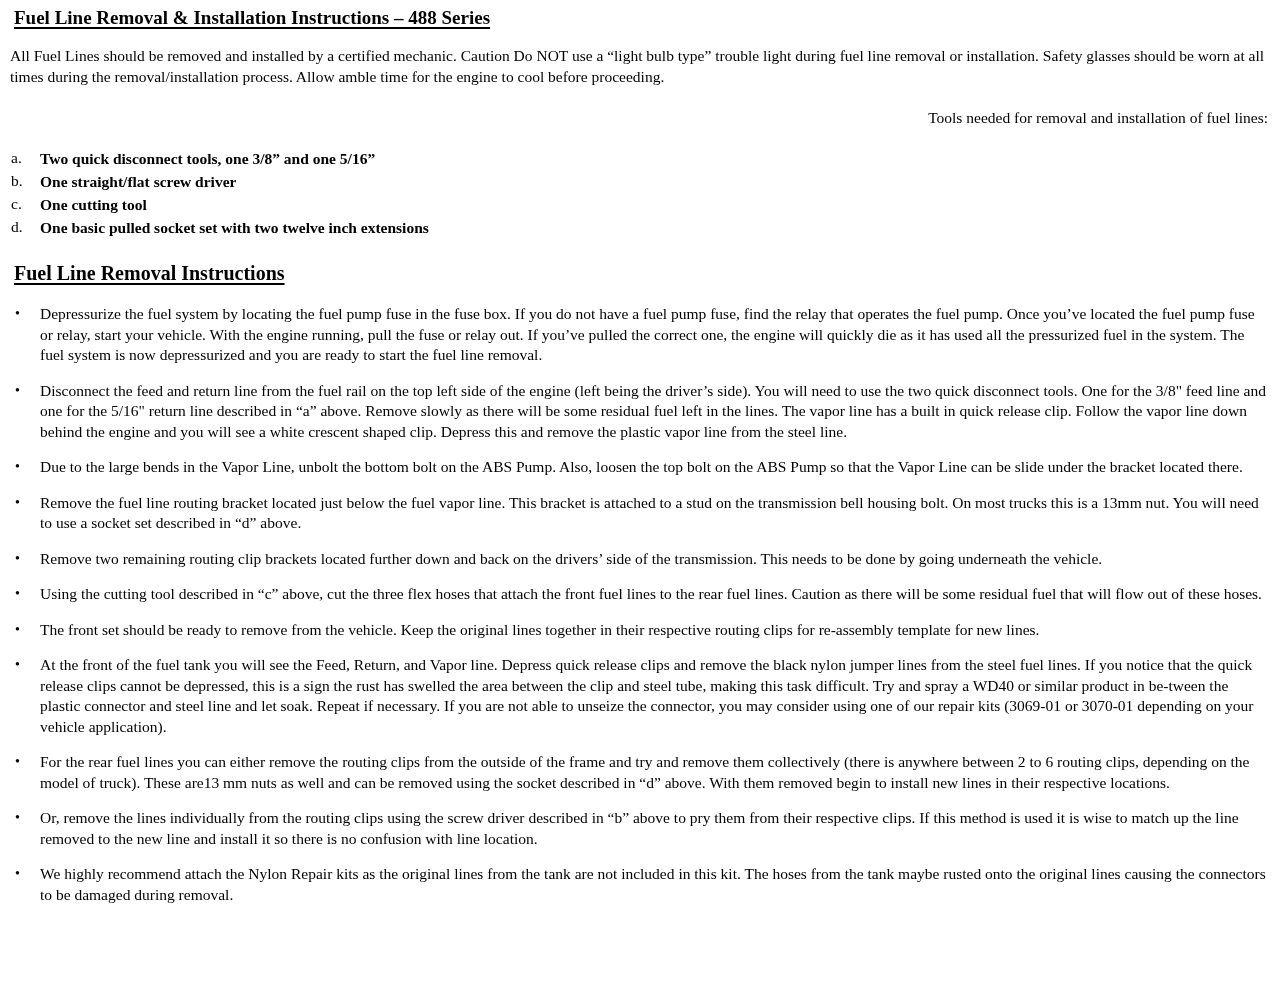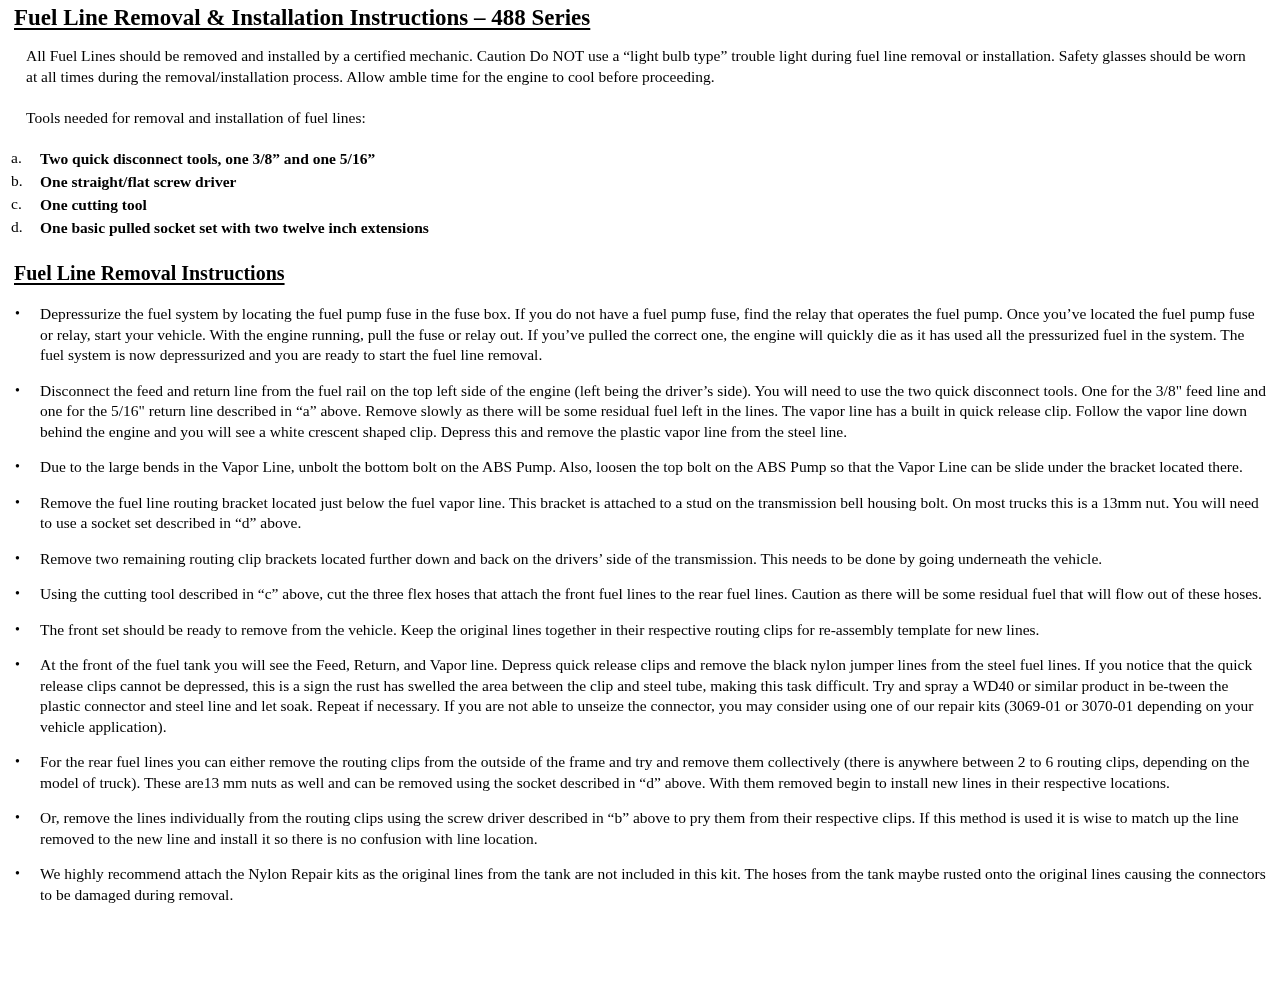--- a/index.html
+++ b/index.html
@@ -11,47 +11,48 @@
   }
   .doc {
     width: 1280px;
     height: 989px;
     box-sizing: border-box;
     padding: 2px 12px 0 10px;
     background: #ffffff;
     overflow: hidden;
   }
   h1.doc-title {
-    font-size: 23px;
+    font-size: 19px;
     font-weight: bold;
     text-decoration: underline;
     text-decoration-thickness: 2px;
     text-underline-offset: 3px;
     margin: 2px 0 0 4px;
     line-height: 28px;
   }
   h2.section-title {
     font-size: 20px;
     font-weight: bold;
     text-decoration: underline;
     text-decoration-thickness: 2px;
     text-underline-offset: 3px;
     margin: 22px 0 4px 4px;
     line-height: 26px;
   }
   p.body-text {
     font-size: 15.5px;
     line-height: 20.5px;
-    margin: 16px;
+    margin: 0;
   }
   p.intro {
     margin-top: 14px;
   }
   p.tools-intro {
     margin-top: 21px;
+    text-align: right;
   }
   .tools-list {
     margin-top: 19px;
   }
   .row {
     display: flex;
     align-items: flex-start;
   }
   .tool-row {
     margin-bottom: 1.5px;

